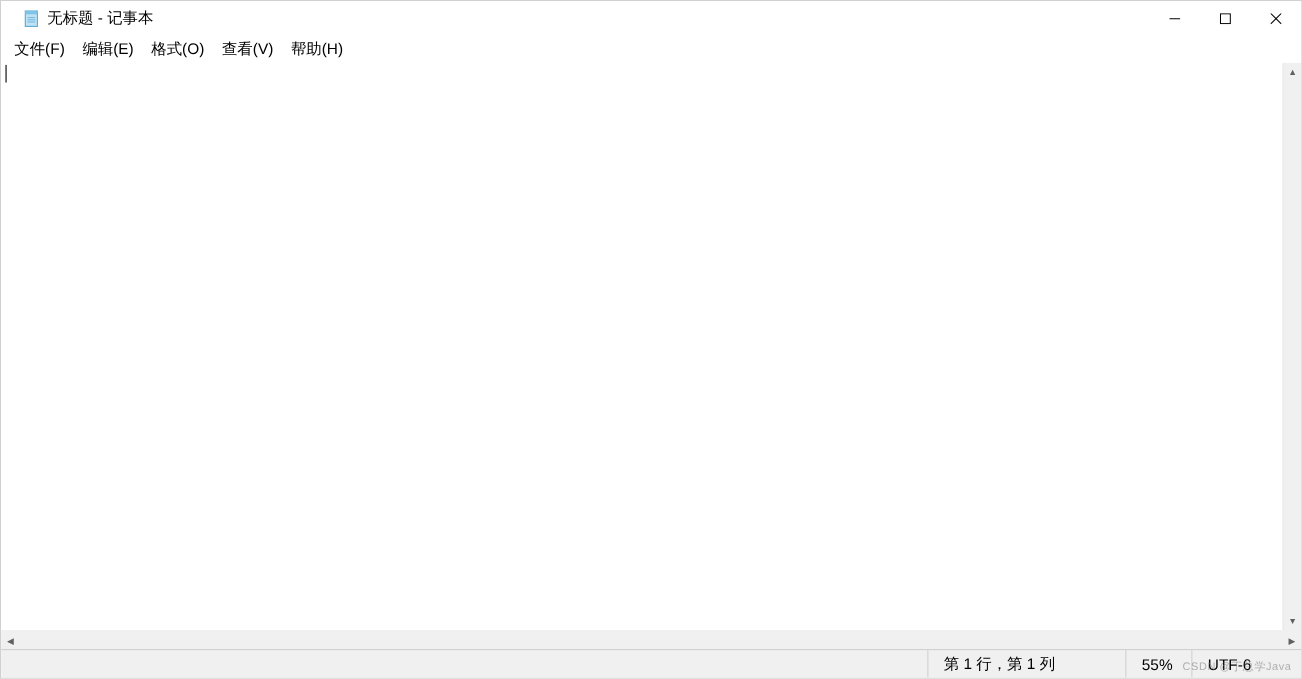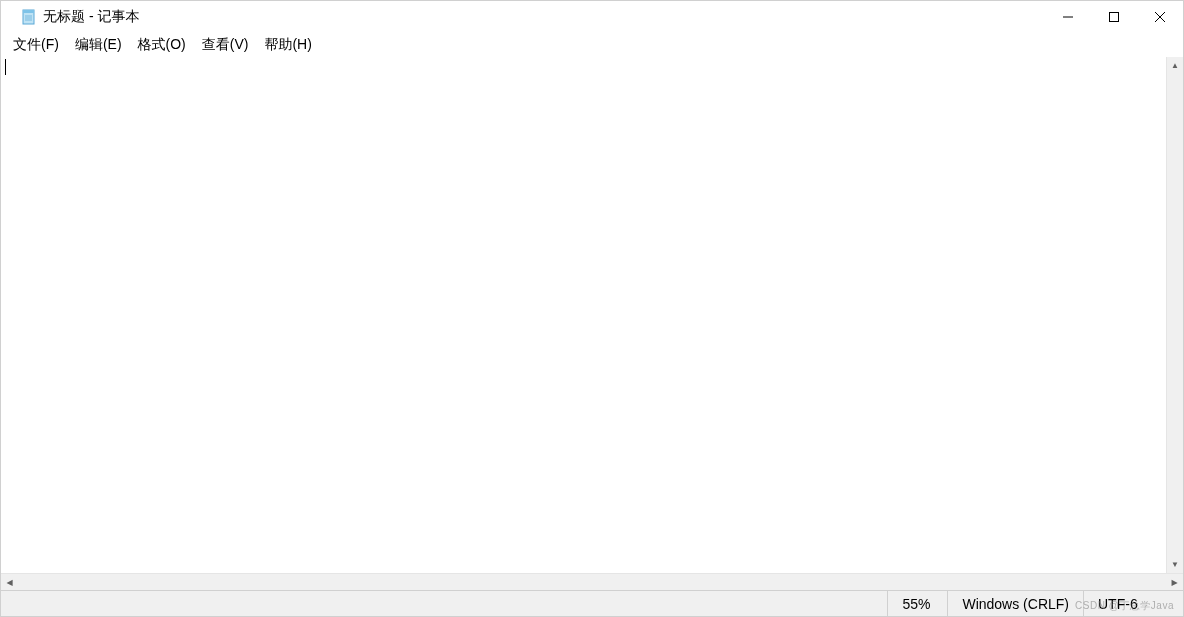--- a/index.html
+++ b/index.html
@@ -214,18 +214,18 @@
 </div>
 
 <div class="hscrollbar">
   <div class="arrow">◀</div>
   <div class="track"></div>
   <div class="arrow">▶</div>
 </div>
 
 <div class="statusbar">
   <div class="filler"></div>
+  <div class="cell pos">第 1 行，第 1 列</div>
   <div class="cell zoom">55%</div>
-  <div class="cell eol">Windows (CRLF)</div>
   <div class="cell enc">UTF-6</div>
 </div>
 
 <div class="watermark">CSDN @丁总学Java</div>
 
 </body></html>

